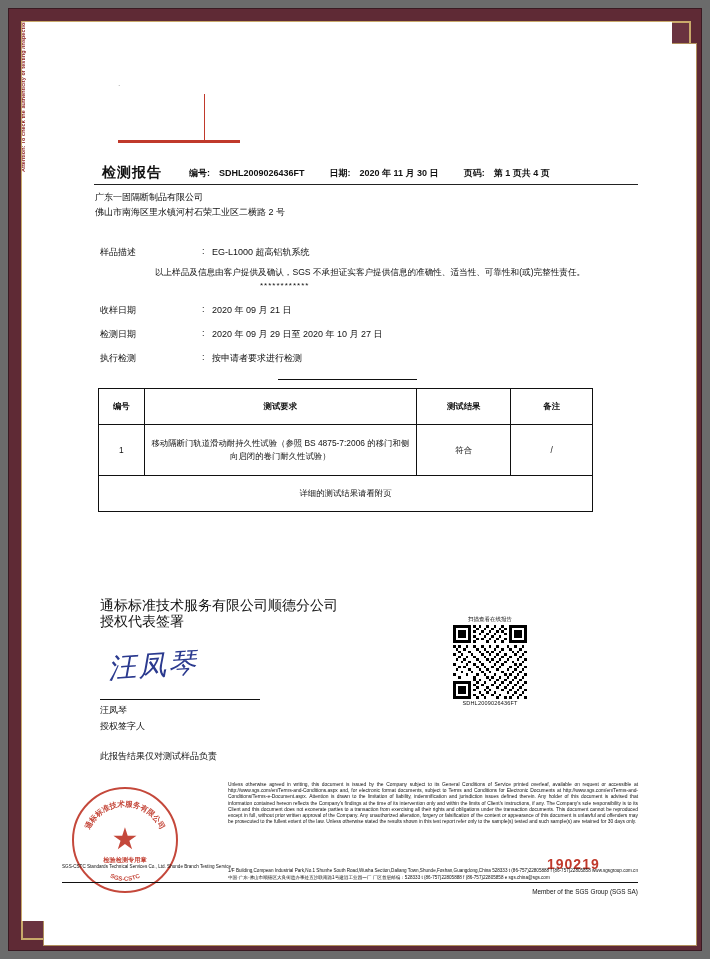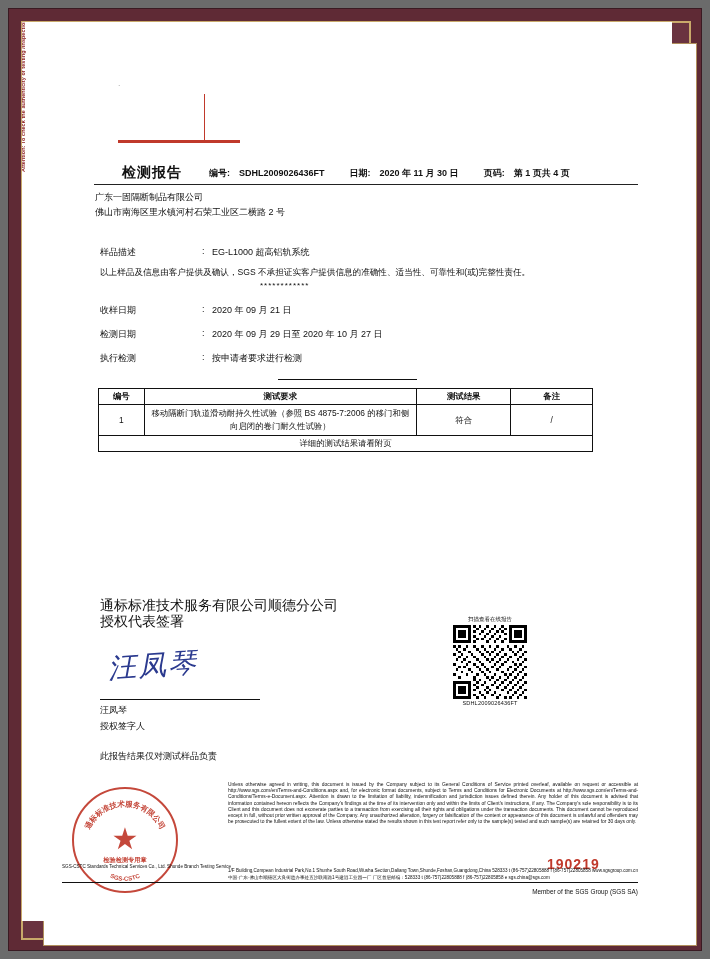--- a/index.html
+++ b/index.html
@@ -52,57 +52,57 @@
     letter-spacing:-1px;
     font-family:"Liberation Sans", sans-serif;
   }
   .sgs-rule{
     position:absolute;left:96px;top:118px;width:122px;height:3px;background:#c0392b;
   }
   .sgs-vline{
     position:absolute;left:182px;top:72px;width:1px;height:48px;background:#c0392b;
   }
   .hdr-row{
-    position:absolute;left:100px;top:142px;width:510px;
+    position:absolute;left:80px;top:142px;width:510px;
     display:flex;align-items:flex-end;text-align:right;
   }
   .rep-title{
     font-size:14px;font-weight:bold;color:#111;letter-spacing:1px;
     margin-right:18px;
   }
   .rep-meta{font-size:9px;color:#111;margin-right:16px;padding-bottom:2px;}
   .rep-meta b{font-weight:bold;padding-left:9px;}
   .hdr-line{
     position:absolute;left:72px;top:162px;width:544px;height:1px;background:#222;
   }
   .addr{
     position:absolute;left:73px;top:168px;font-size:9px;color:#111;line-height:15px;
   }
   .flabel{position:absolute;left:78px;font-size:9px;color:#111;}
   .fcolon{position:absolute;left:180px;font-size:9px;color:#111;}
   .fval{position:absolute;left:190px;font-size:9px;color:#111;}
   .note{
-    position:absolute;left:78px;top:243px;width:540px;font-size:8.6px;color:#111;line-height:14px;
+    position:absolute;left:78px;top:243px;width:540px;font-size:8.6px;color:#111;line-height:14px;text-align:center;
   }
   .stars{
     position:absolute;left:238px;top:259px;font-size:8px;color:#111;letter-spacing:1px;
   }
   .sum-title{
     position:absolute;left:0;top:344px;width:650px;text-align:center;
     font-size:10.5px;font-weight:bold;color:#111;
   }
   .sum-underline{
     position:absolute;left:256px;top:357px;width:139px;height:1px;background:#111;
   }
   table.result{
     position:absolute;left:76px;top:366px;width:495px;
     border-collapse:collapse;font-size:8.4px;color:#111;
   }
   table.result th,table.result td{
-    border:1px solid #111;padding:2px 3px;text-align:center;vertical-align:middle;
+    border:1px solid #111;padding:12px 3px;text-align:center;vertical-align:middle;
   }
   table.result th{font-weight:bold;}
   .col-no{width:36px;}
   .col-req{width:250px;}
   .col-res{width:82px;}
   .col-rem{width:70px;}
   .td-req{text-align:left;padding-left:5px;line-height:13px;}
   .td-detail{text-align:left;padding-left:5px;}
   .sign-block{
     position:absolute;left:78px;top:575px;font-size:14px;color:#111;line-height:16px;

